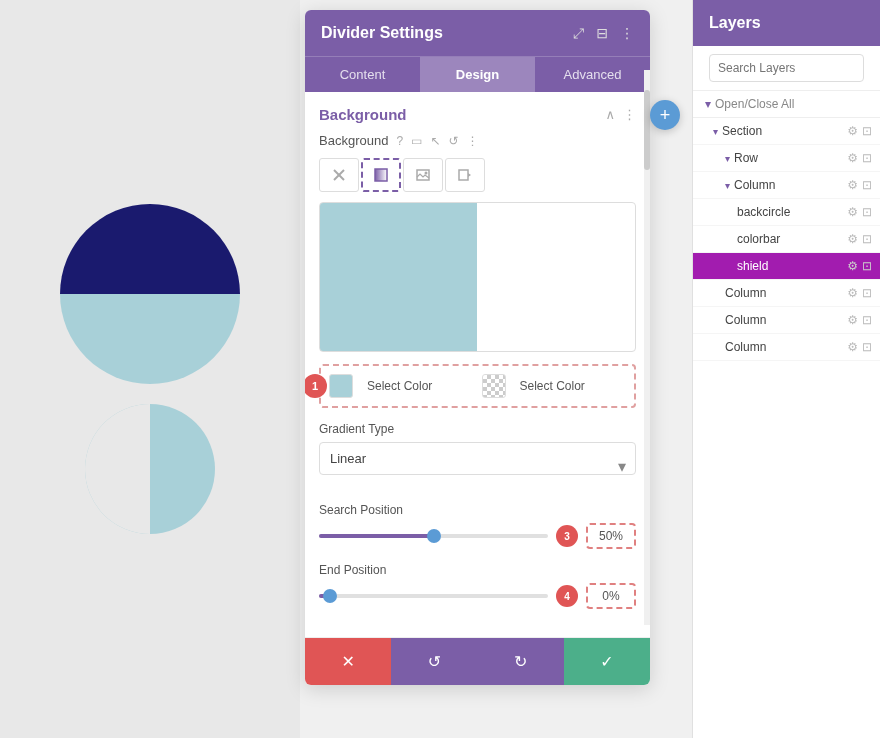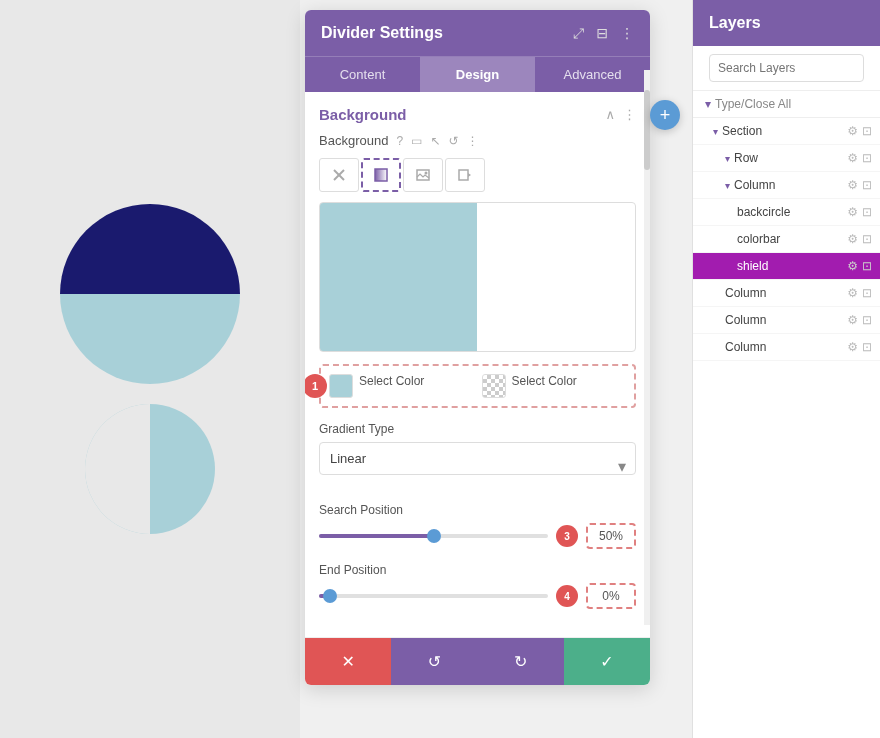--- a/index.html
+++ b/index.html
@@ -198,22 +198,22 @@
       gap: 8px;
       margin-bottom: 14px;
       border: 2px dashed #e0a0a0;
       padding: 8px;
       border-radius: 4px;
       position: relative;
     }
     .color-selector-item {
       flex: 1;
       display: flex;
-      align-items: flex-start;
-      gap: 6px;
+      align-items: center;
+      gap: 14px;
     }
     .color-swatch {
       width: 24px;
       height: 24px;
       border: 1px solid #ddd;
       border-radius: 3px;
     }
     .color-swatch.light-blue { background: #a8d0d8; }
     .color-swatch.transparent {
       background: repeating-conic-gradient(#ccc 0% 25%, #fff 0% 50%) 0 0 / 8px 8px;
@@ -606,21 +606,21 @@
 
 <div class="layers-panel">
   <div class="layers-header">
     <span>Layers</span>
   </div>
   <div class="layers-search">
     <input type="text" placeholder="Search Layers" style="">
   </div>
   <div class="layers-open-close">
     <span style="color:#7b5ea7;">▾</span>
-    <span>Type/Close All</span>
+    <span>Open/Close All</span>
   </div>
   <div class="layers-tree">
 
     <div class="layer-item layer-indent-1">
       <span class="layer-chevron">▾</span>
       <span class="layer-name">Section</span>
       <div class="layer-icons">
         <span>⚙</span>
         <span>⊡</span>
       </div>

